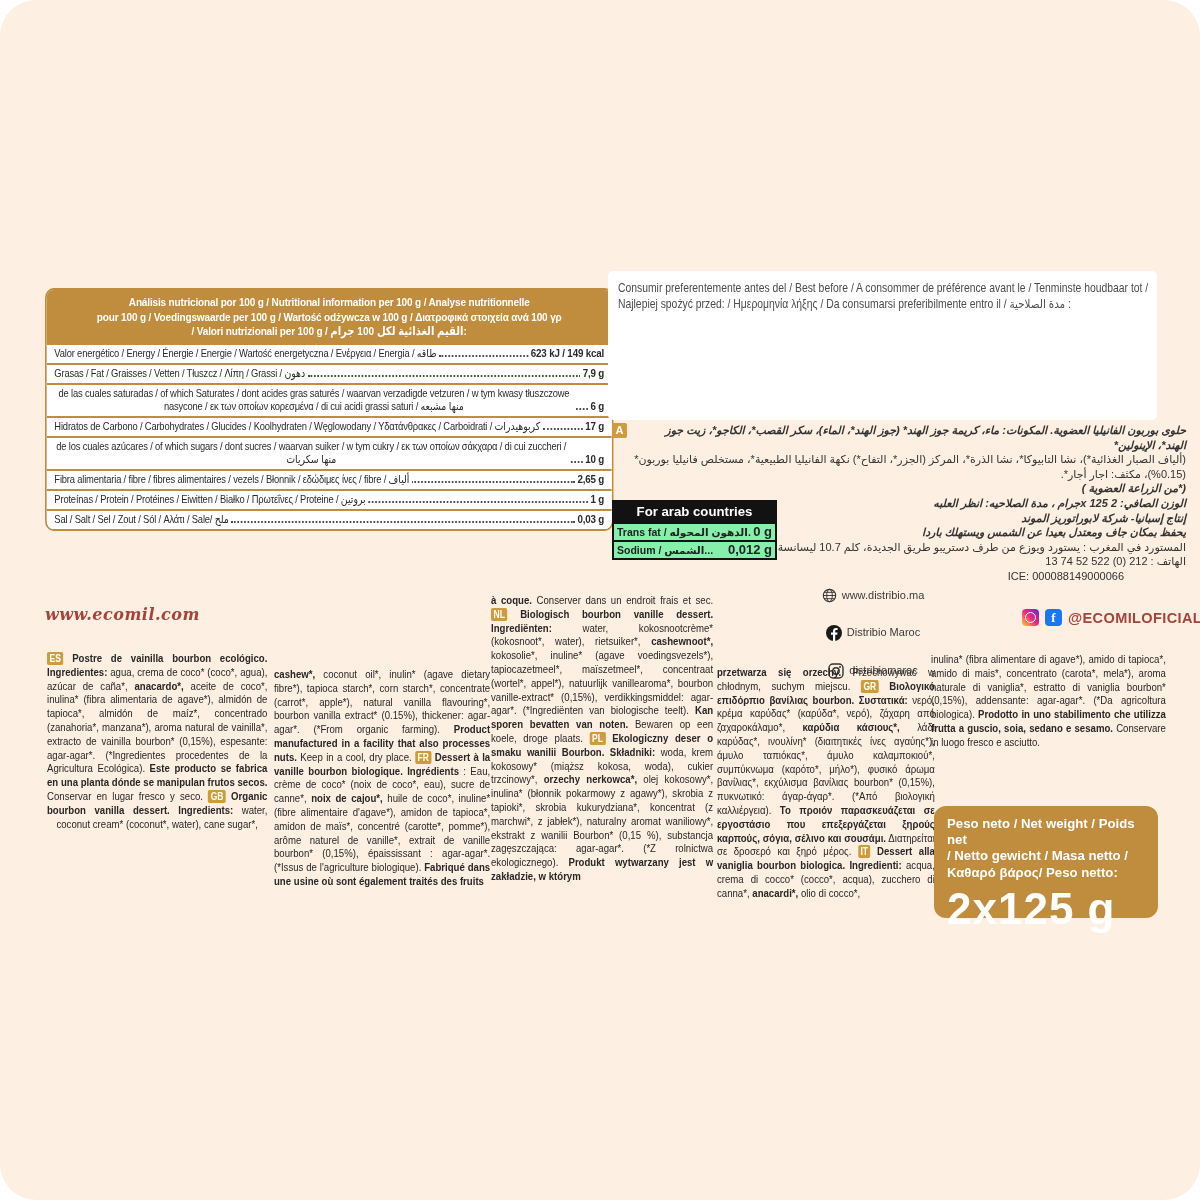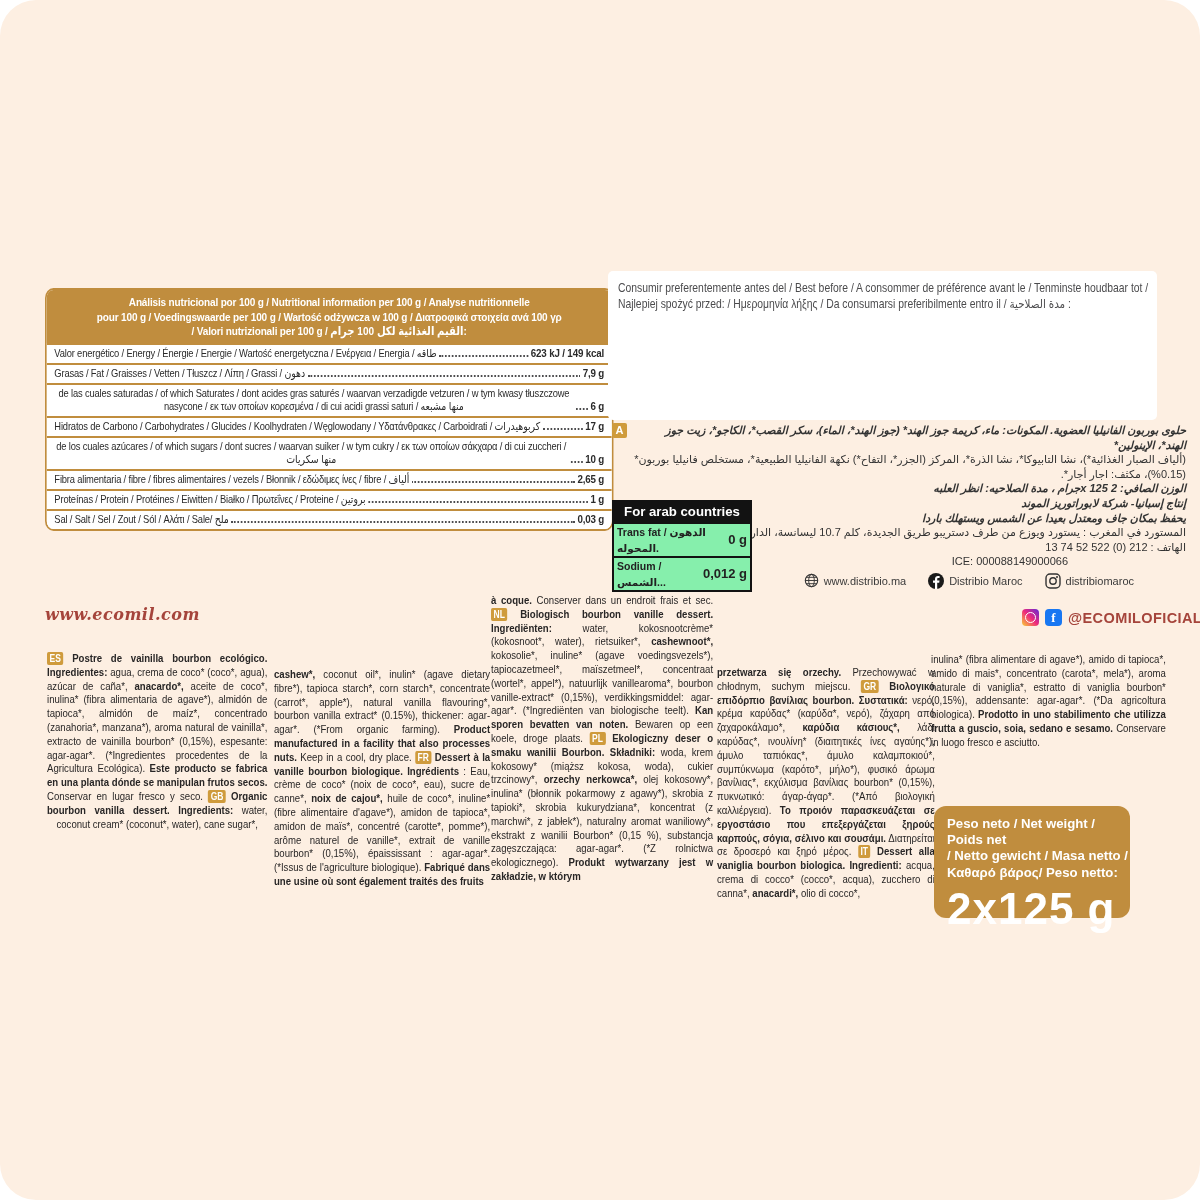--- a/index.html
+++ b/index.html
@@ -27,25 +27,25 @@
   
   .arblock{position:absolute;left:612px;width:574px;top:423px;direction:rtl;text-align:right;
            font-size:11px;line-height:14.6px;color:#333;}
   .arline1{position:relative;padding-left:22px;}
   .atag{position:absolute;left:0;top:0;display:inline-block;background:#cf9b3c;color:#fff;
         font-weight:bold;width:15px;height:15px;line-height:15px;text-align:center;
         border-radius:2px;font-size:11px;direction:ltr;}
   .arb{font-weight:bold;font-style:italic;}
   .arltr{direction:ltr;}
   .contacts{display:flex;direction:ltr;justify-content:flex-end;gap:22px;align-items:center;
-            margin:4px 52px 0 0;font-size:11px;color:#3a3a3a;}
+            margin:4px 52px 0 0;font-size:11px;color:#3a3a3a;flex-direction:column;}
   .citem{display:flex;align-items:center;gap:5px;}
 
   
-  .facbox{position:absolute;left:612px;top:500px;width:140px;}
+  .facbox{position:absolute;left:612px;top:500px;width:165px;}
   .fachead{background:#121212;color:#fff;font-weight:bold;text-align:center;
            font-size:13.2px;line-height:20px;border:2px solid #121212;}
   .facrow{display:flex;justify-content:space-between;align-items:center;border:2px solid #121212;
           border-top:none;background:#86efac;padding:0 3px;line-height:16px;font-size:10.5px;
           font-weight:600;color:#222;}
   .facval{font-weight:bold;font-size:13px;white-space:nowrap;}
 
   
   .site{position:absolute;left:45px;top:605px;font-family:"DejaVu Serif",serif;
         font-style:italic;font-weight:bold;font-size:16px;color:#a5443b;letter-spacing:0.5px;}
@@ -65,21 +65,21 @@
   #col0{left:47px;top:652px;width:259px;text-align-last:center;}
   #col1{left:274px;top:668px;width:254px;}
   #col2{left:491px;top:594px;width:261px;}
   #col3{left:717px;top:666px;width:256px;}
   #col4{left:931px;top:653px;width:276px;}
   .bseg{font-weight:bold;}
   .ltag{display:inline-block;background:#cf9b3c;color:#fff;font-weight:bold;font-size:10px;
         line-height:13px;padding:0 3px;border-radius:2px;}
 
   
-  .peso{position:absolute;left:934px;top:806px;width:196px;height:112px;background:#c08d3e;
+  .peso{position:absolute;left:934px;top:806px;width:224px;height:112px;background:#c08d3e;
         border-radius:12px;color:#fff;box-sizing:border-box;padding:10px 0 0 13px;}
   .peso .pl{font-weight:bold;font-size:13.2px;line-height:16.2px;}
   .peso .pv{font-weight:bold;font-size:44px;letter-spacing:1px;margin-top:3px;
             font-family:"Liberation Sans",sans-serif;}
 
   svg{display:block;}
 </style>
 </head>
 <body>
 
@@ -136,26 +136,27 @@
 
   <div class="bbox"></div>
   <div class="bbtext">Consumir preferentemente antes del / Best before / A consommer de préférence avant le / Tenminste houdbaar tot / Najlepiej spożyć przed: / Ημερομηνία λήξης / Da consumarsi preferibilmente entro il / مدة الصلاحية :</div>
 
   <div class="arblock">
     <div class="arline1">
       <span class="atag">A</span>
       <span class="arb">حلوى بوربون الفانيليا العضوية. المكونات: ماء، كريمة جوز الهند* (جوز الهند*، الماء)، سكر القصب*، الكاجو*، زيت جوز الهند*، الإينولين*</span>
     </div>
     <div>(ألياف الصبار الغذائية*)، نشا التابيوكا*، نشا الذرة*، المركز (الجزر*، التفاح*) نكهة الفانيليا الطبيعية*، مستخلص فانيليا بوربون* (0.15%)، مكثف: اجار أجار*.</div>
+    <div class="arb">(*من الزراعة العضوية )</div>
     <div class="arb">الوزن الصافي: 2 x 125جرام ، مدة الصلاحيه: انظر العلبه</div>
     <div class="arb">إنتاج إسبانيا- شركة لابوراتوريز الموند</div>
     <div class="arb">يحفظ بمكان جاف ومعتدل بعيدا عن الشمس ويستهلك باردا</div>
     <div>المستورد في المغرب : يستورد ويوزع من طرف دستريبو طريق الجديدة، كلم 10.7 ليسانسة، الدار البيضاء، المغرب</div>
     <div>الهاتف : 212 (0) 522 52 74 13</div>
-    <div class="arltr" style="text-align:right;margin-right:118px;">ICE: 000088149000066</div>
+    <div class="arltr" style="text-align:right;margin-right:62px;">ICE: 000088149000066</div>
     <div class="contacts">
       <div class="citem">
         <span>
           <svg width="15" height="15" viewBox="0 0 16 16">
               <circle cx="8" cy="8" r="6.6" fill="none" stroke="#333" stroke-width="1.2"></circle>
               <ellipse cx="8" cy="8" rx="3" ry="6.6" fill="none" stroke="#333" stroke-width="1"></ellipse>
               <line x1="1.4" y1="8" x2="14.6" y2="8" stroke="#333" stroke-width="1"></line>
               <line x1="2.2" y1="4.6" x2="13.8" y2="4.6" stroke="#333" stroke-width="1"></line>
               <line x1="2.2" y1="11.4" x2="13.8" y2="11.4" stroke="#333" stroke-width="1"></line>
             </svg>

